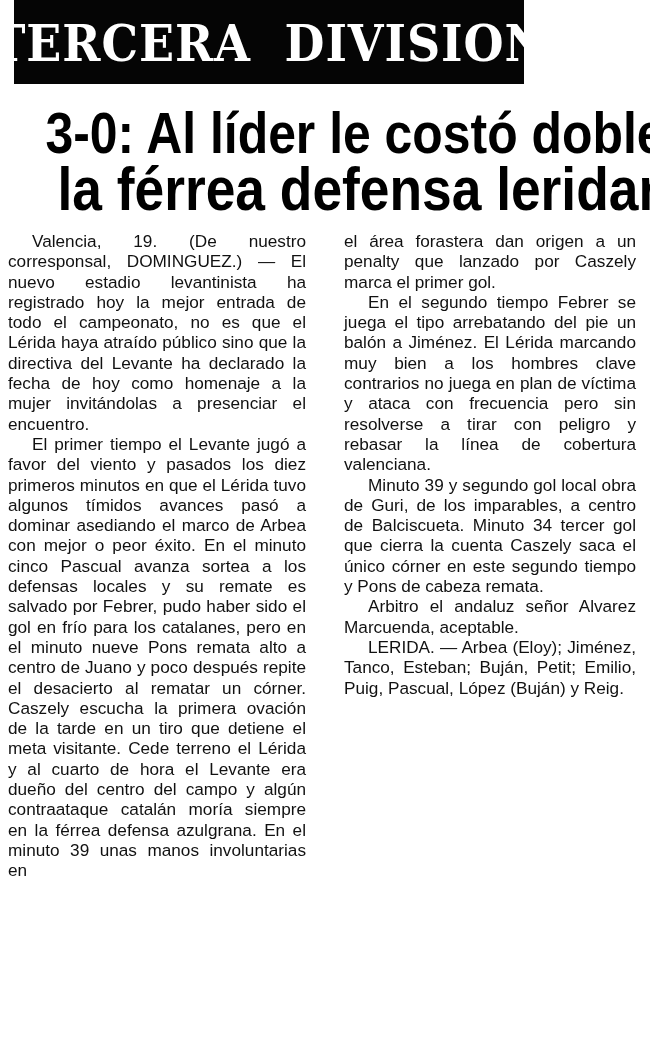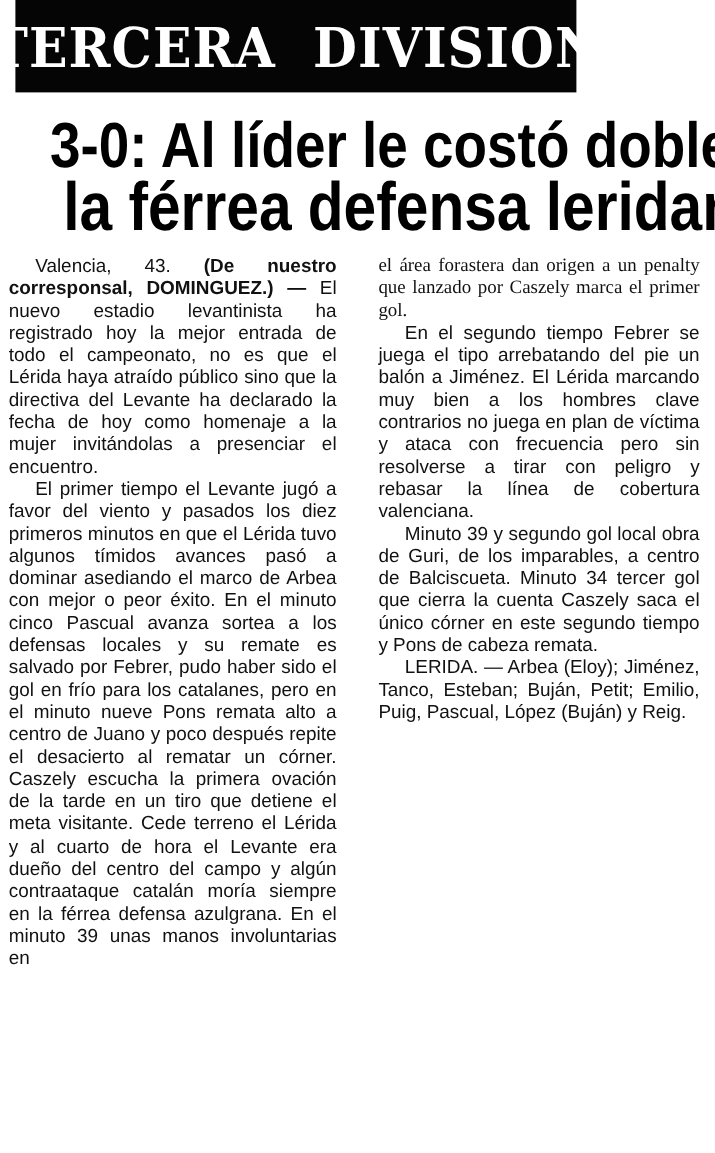--- a/index.html
+++ b/index.html
@@ -25,37 +25,38 @@
   }
   .hl1 { top: 104px; font-size: 58px; transform: scaleX(0.86); transform-origin: center; }
   .hl2 { top: 158px; font-size: 62px; left: 12px; transform: scaleX(0.86); transform-origin: center; }
   .col {
     position: absolute; top: 231px; font-size: 17.2px; line-height: 20.3px;
     text-align: justify; color: #111;
   }
   .col-left { left: 8px; width: 298px; }
   .col-right { left: 344px; width: 292px; }
   .col p { margin: 0; text-indent: 24px; }
-  .col p.noindent { text-indent: 0; font-family: Liberation Serif, serif; }
+  .col p.noindent { text-indent: 0; }
   .col p.first { text-indent: 24px; }
-  .bold { font-weight: bold; }
+  .bold { font-weight: normal; }
 </style>
 </head>
 <body>
 
 <div class="banner">
   <span class="banner-text">TERCERA  DIVISION</span>
 </div>
 
 <div class="headline hl1">3-0: Al líder le costó doblegar</div>
 <div class="headline hl2">la férrea defensa leridana</div>
 
 <div class="col col-left">
-  <p class="first"><span>Valencia, 43.</span> <span class="bold">(De nuestro corresponsal, DOMINGUEZ.) —</span> <span>El nuevo estadio levantinista ha registrado hoy la mejor entrada de todo el campeonato, no es que el Lérida haya atraído público sino que la directiva del Levante ha declarado la fecha de hoy como homenaje a la mujer invitándolas a presenciar el encuentro.</span></p>
+  <p class="first"><span>Valencia, 19.</span> <span class="bold">(De nuestro corresponsal, DOMINGUEZ.) —</span> <span>El nuevo estadio levantinista ha registrado hoy la mejor entrada de todo el campeonato, no es que el Lérida haya atraído público sino que la directiva del Levante ha declarado la fecha de hoy como homenaje a la mujer invitándolas a presenciar el encuentro.</span></p>
   <p>El primer tiempo el Levante jugó a favor del viento y pasados los diez primeros minutos en que el Lérida tuvo algunos tímidos avances pasó a dominar asediando el marco de Arbea con mejor o peor éxito. En el minuto cinco Pascual avanza sortea a los defensas locales y su remate es salvado por Febrer, pudo haber sido el gol en frío para los catalanes, pero en el minuto nueve Pons remata alto a centro de Juano y poco después repite el desacierto al rematar un córner. Caszely escucha la primera ovación de la tarde en un tiro que detiene el meta visitante. Cede terreno el Lérida y al cuarto de hora el Levante era dueño del centro del campo y algún contraataque catalán moría siempre en la férrea defensa azulgrana. En el minuto 39 unas manos involuntarias en</p>
 </div>
 
 <div class="col col-right">
   <p class="noindent">el área forastera dan origen a un penalty que lanzado por Caszely marca el primer gol.</p>
   <p>En el segundo tiempo Febrer se juega el tipo arrebatando del pie un balón a Jiménez. El Lérida marcando muy bien a los hombres clave contrarios no juega en plan de víctima y ataca con frecuencia pero sin resolverse a tirar con peligro y rebasar la línea de cobertura valenciana.</p>
   <p>Minuto 39 y segundo gol local obra de Guri, de los imparables, a centro de Balciscueta. Minuto 34 tercer gol que cierra la cuenta Caszely saca el único córner en este segundo tiempo y Pons de cabeza remata.</p>
+  <p>Arbitro el andaluz señor Alvarez Marcuenda, aceptable.</p>
   <p>LERIDA. — Arbea (Eloy); Jiménez, Tanco, Esteban; Buján, Petit; Emilio, Puig, Pascual, López (Buján) y Reig.</p>
 </div>
 
 </body></html>

